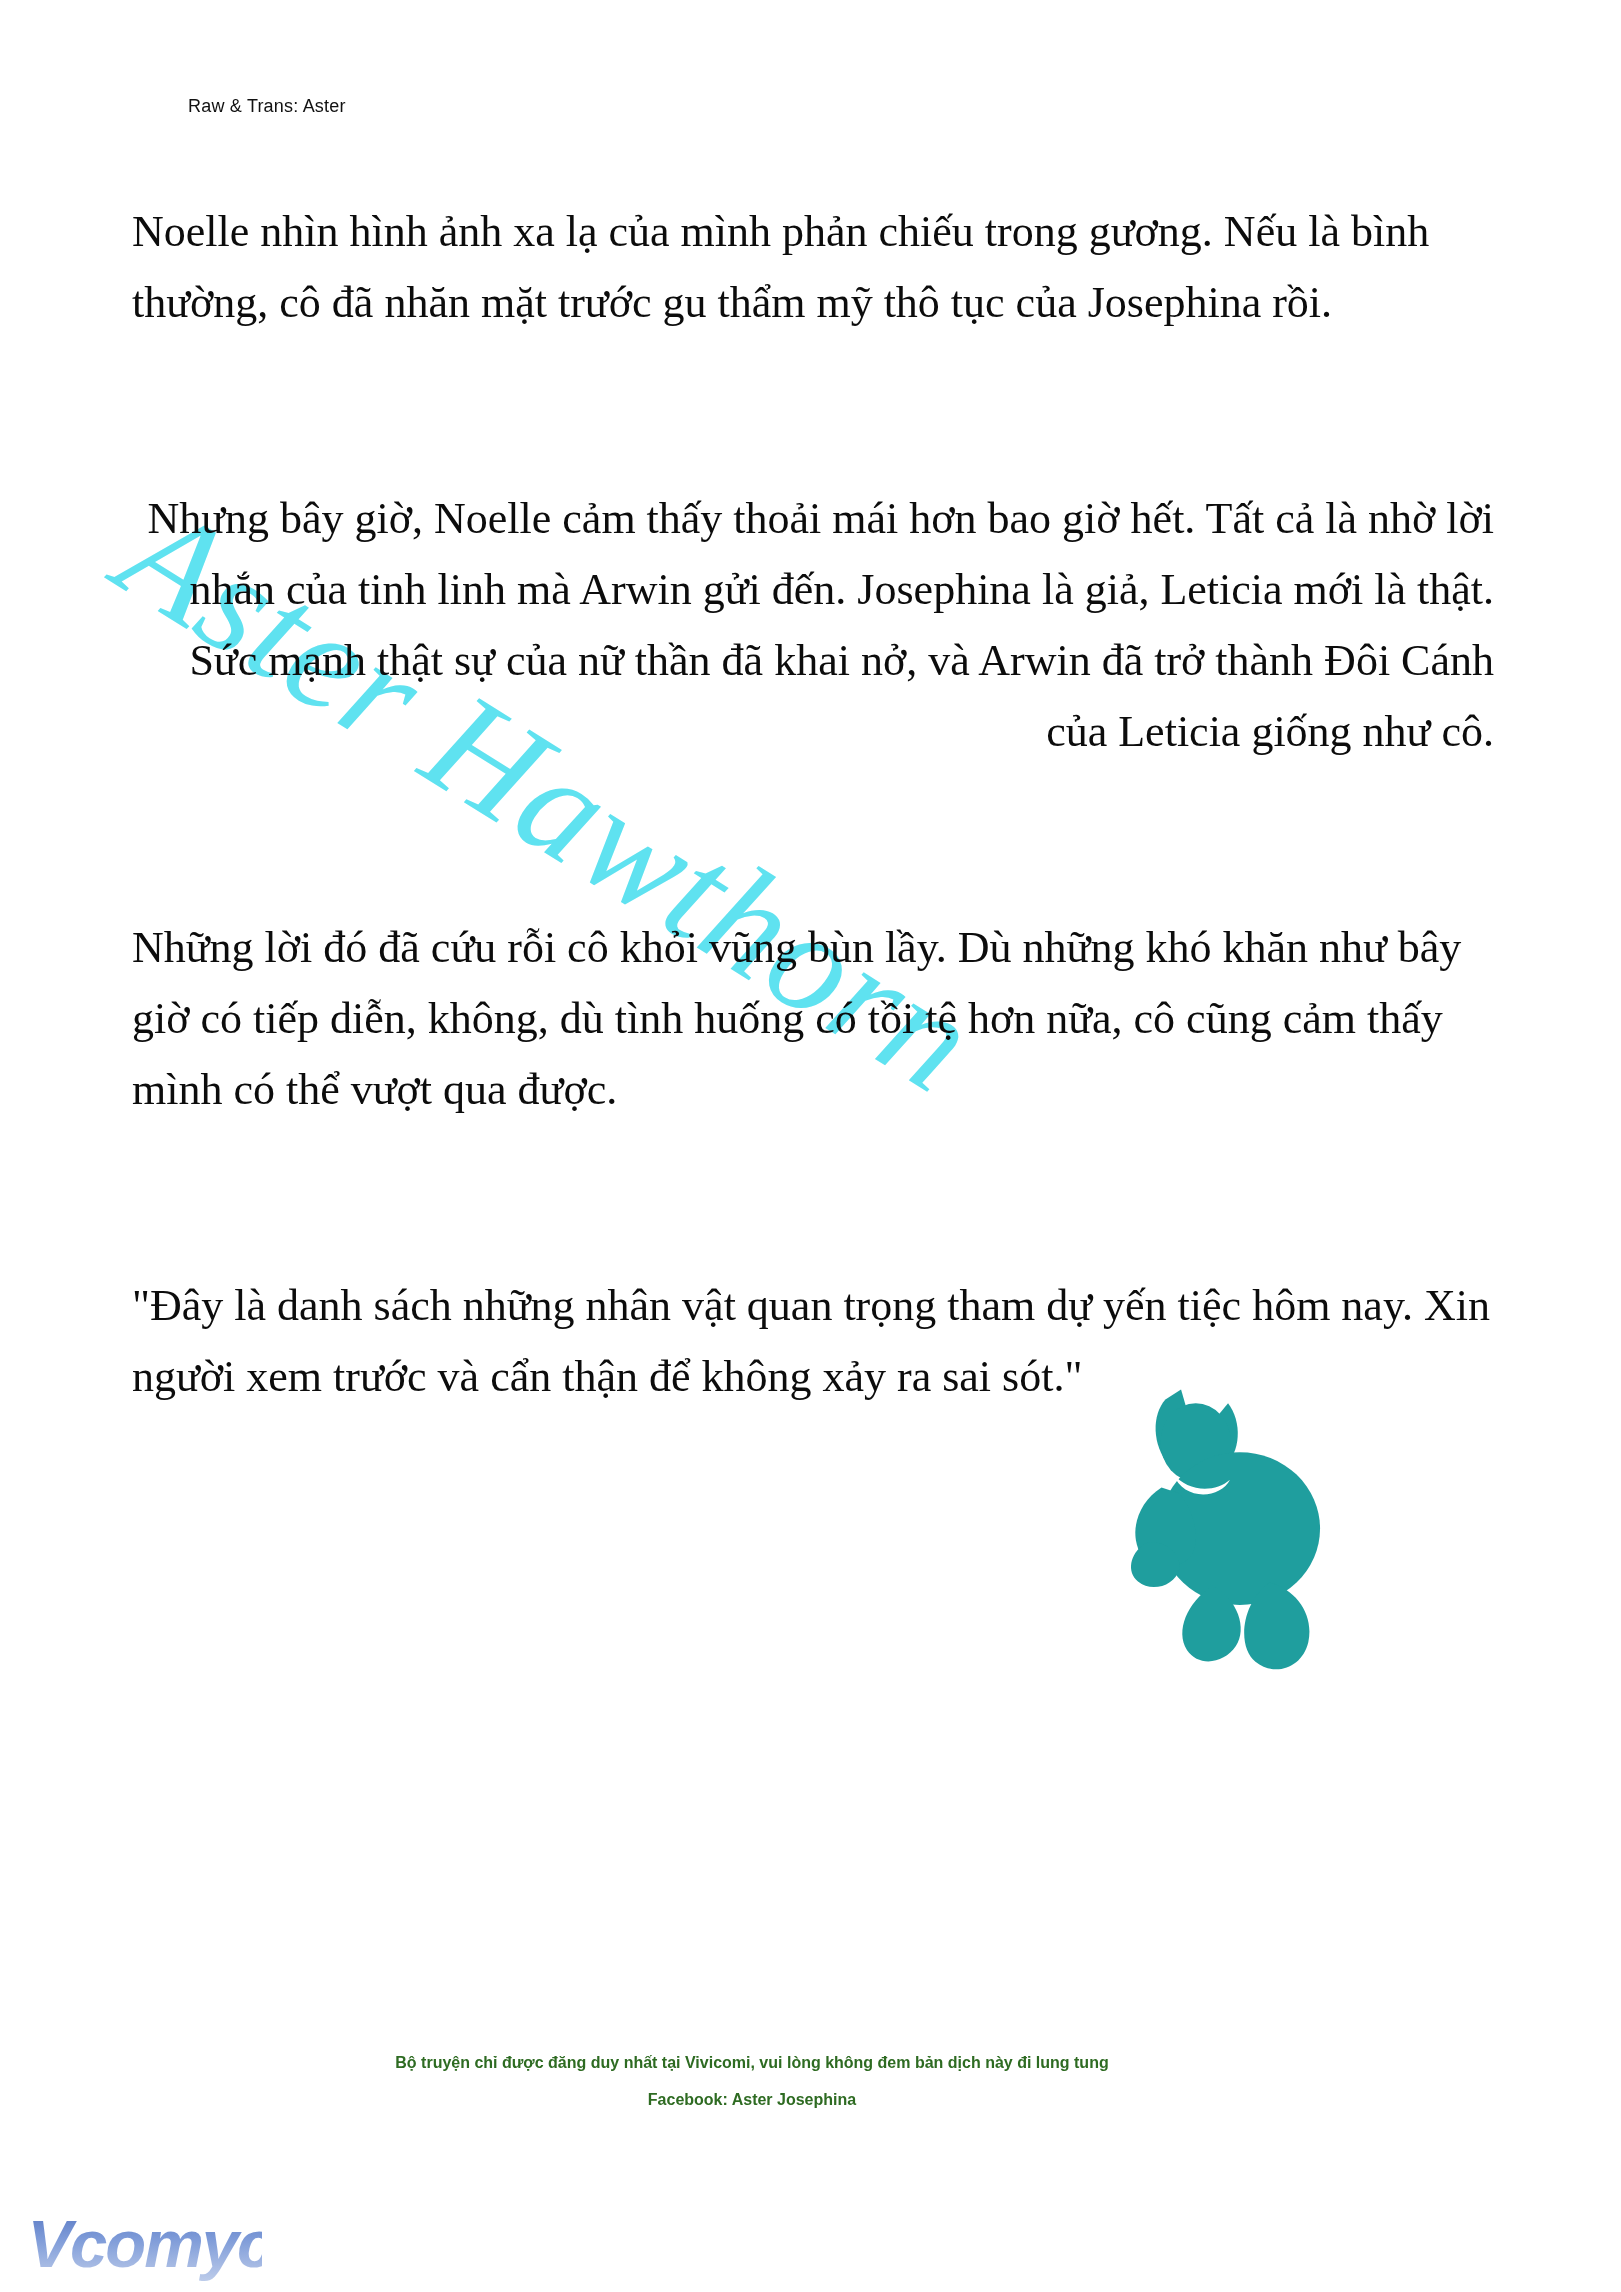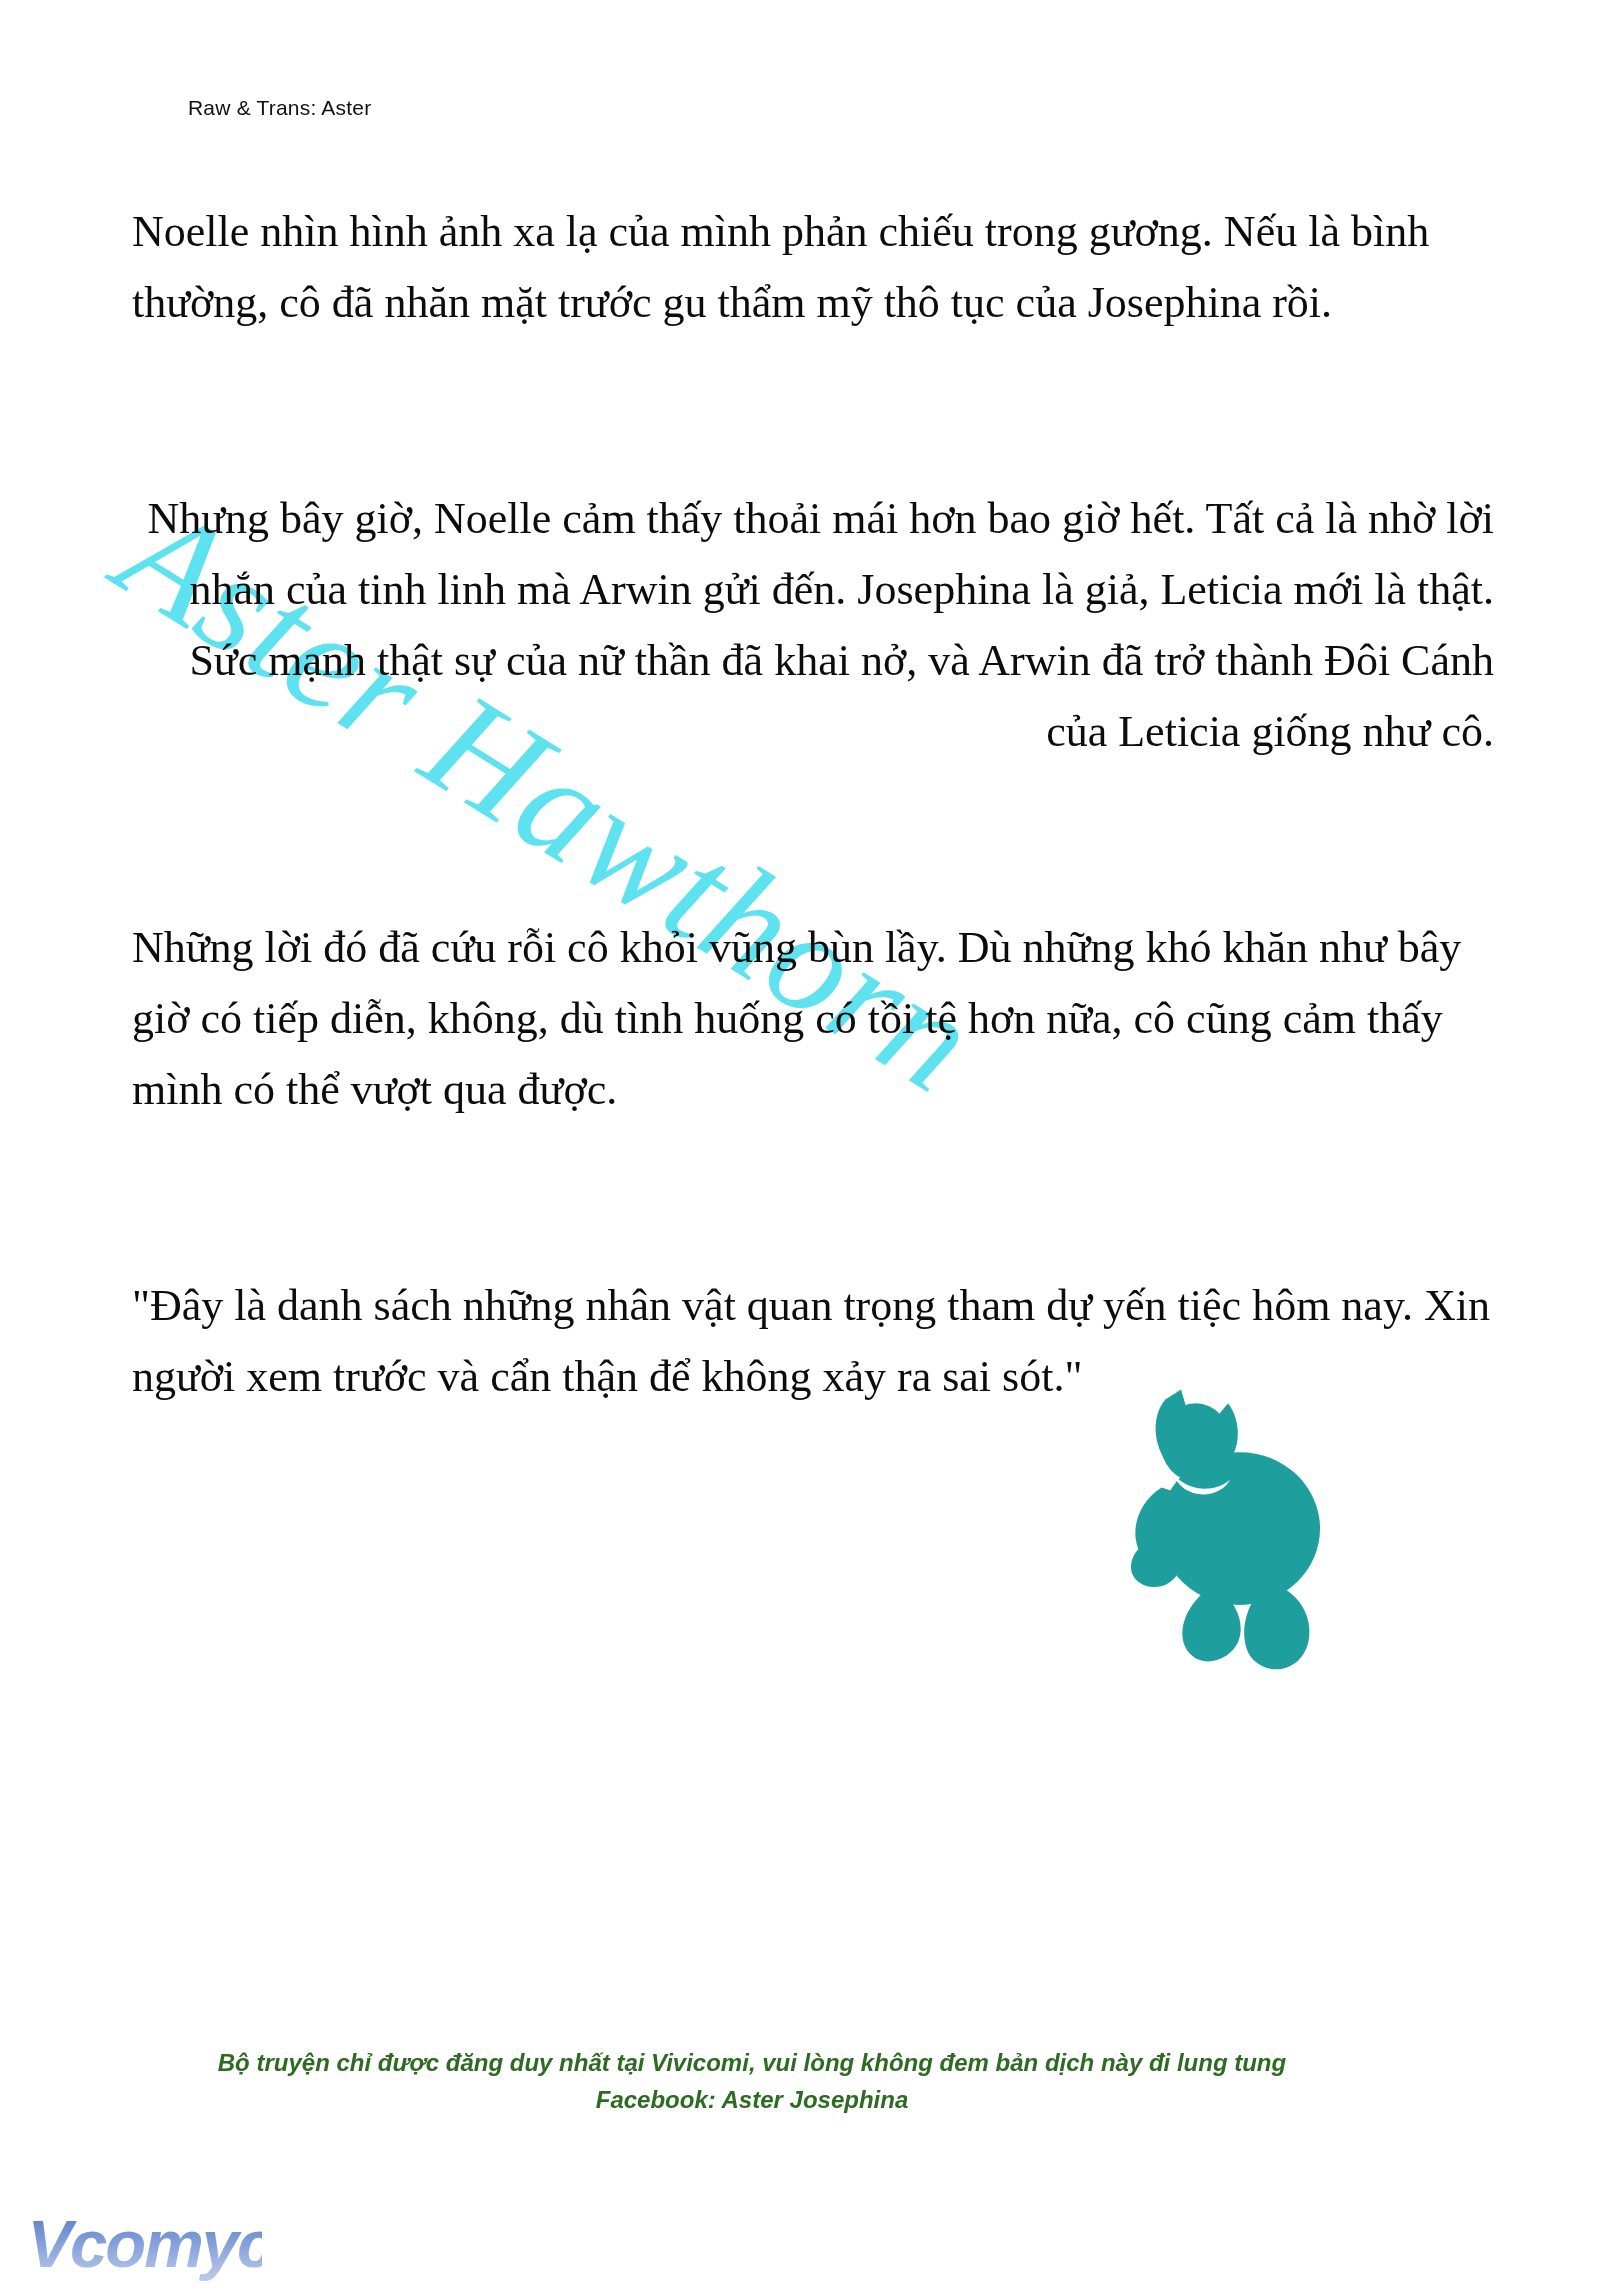--- a/index.html
+++ b/index.html
@@ -15,21 +15,21 @@
     overflow: hidden;
     font-family: "Liberation Serif", "DejaVu Serif", serif;
   }
 
   
   #header {
     position: absolute;
     left: 188px;
     top: 96px;
     font-family: "Liberation Sans", "DejaVu Sans", sans-serif;
-    font-size: 21px;
+    font-size: 18px;
     color: #111111;
     letter-spacing: 0.2px;
     white-space: nowrap;
   }
 
   
   #watermark {
     position: absolute;
     left: 137px;
     top: 348px;
@@ -86,22 +86,21 @@
 
   
   #footer {
     position: absolute;
     left: 0;
     top: 2044px;
     width: 1504px;
     text-align: center;
     font-family: "Liberation Sans", "DejaVu Sans", sans-serif;
     font-weight: bold;
-    font-style: italic;
-    font-size: 24px;
+    font-size: 16px;
     line-height: 37px;
     color: #2E6B22;
     z-index: 6;
   }
   #footer div { display: block; }
 
   
   #logo {
     position: absolute;
     left: 27.4px;

